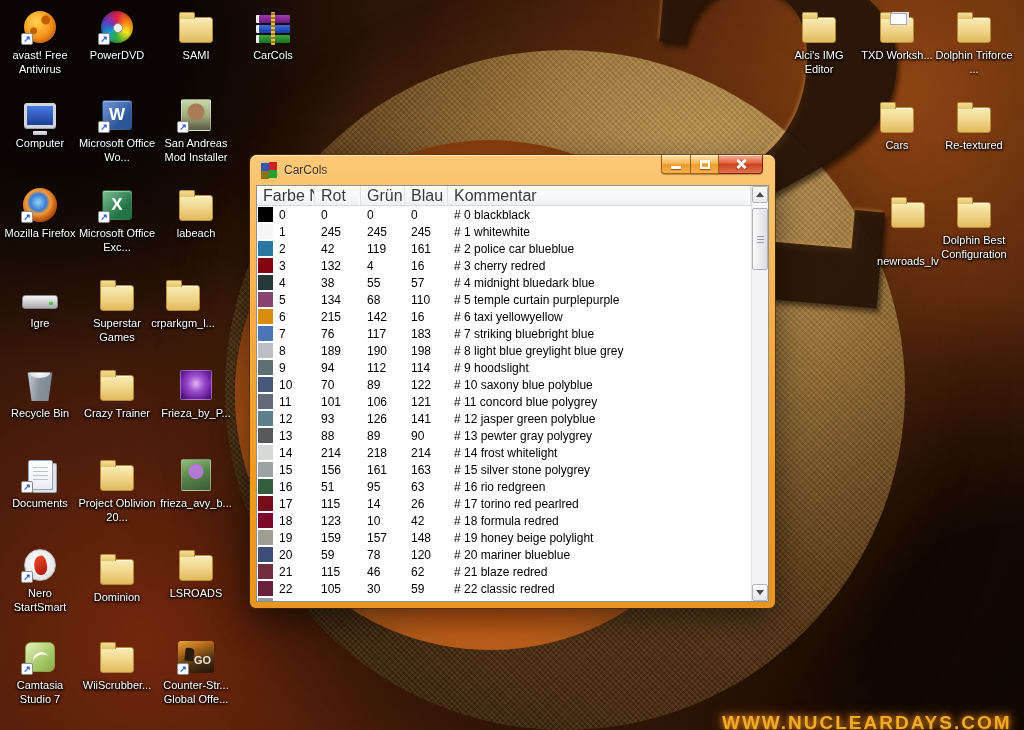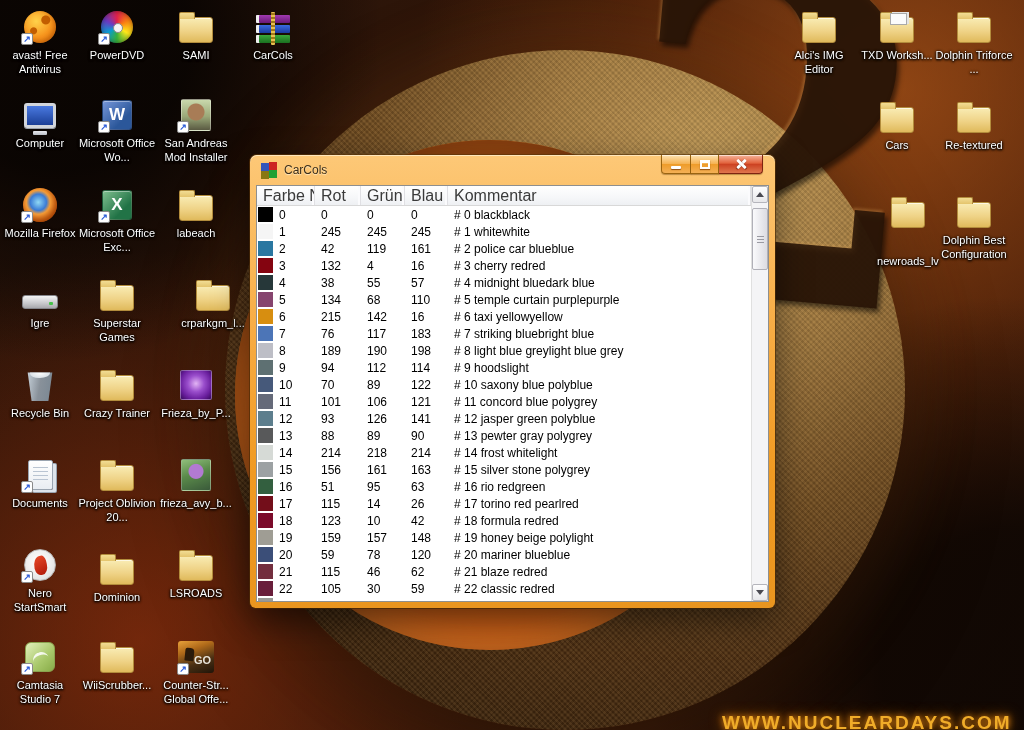--- a/index.html
+++ b/index.html
@@ -269,21 +269,21 @@
           <div class="art-drive"></div>
         </div>
         <div class="icon-label">Igre</div>
       </div>
       <div class="desktop-icon" style="left: 78px; top: 276px;">
         <div class="icon-art">
           <div class="art-folder"></div>
         </div>
         <div class="icon-label">Superstar Games</div>
       </div>
-      <div class="desktop-icon" style="left: 174px; top: 276px;">
+      <div class="desktop-icon" style="left: 144px; top: 276px;">
         <div class="icon-art">
           <div class="art-folder"></div>
         </div>
         <div class="icon-label">crparkgm_l...</div>
       </div>
       <div class="desktop-icon" style="left: 1px; top: 366px;">
         <div class="icon-art">
           <div class="art-recycle"></div>
         </div>
         <div class="icon-label">Recycle Bin</div>

